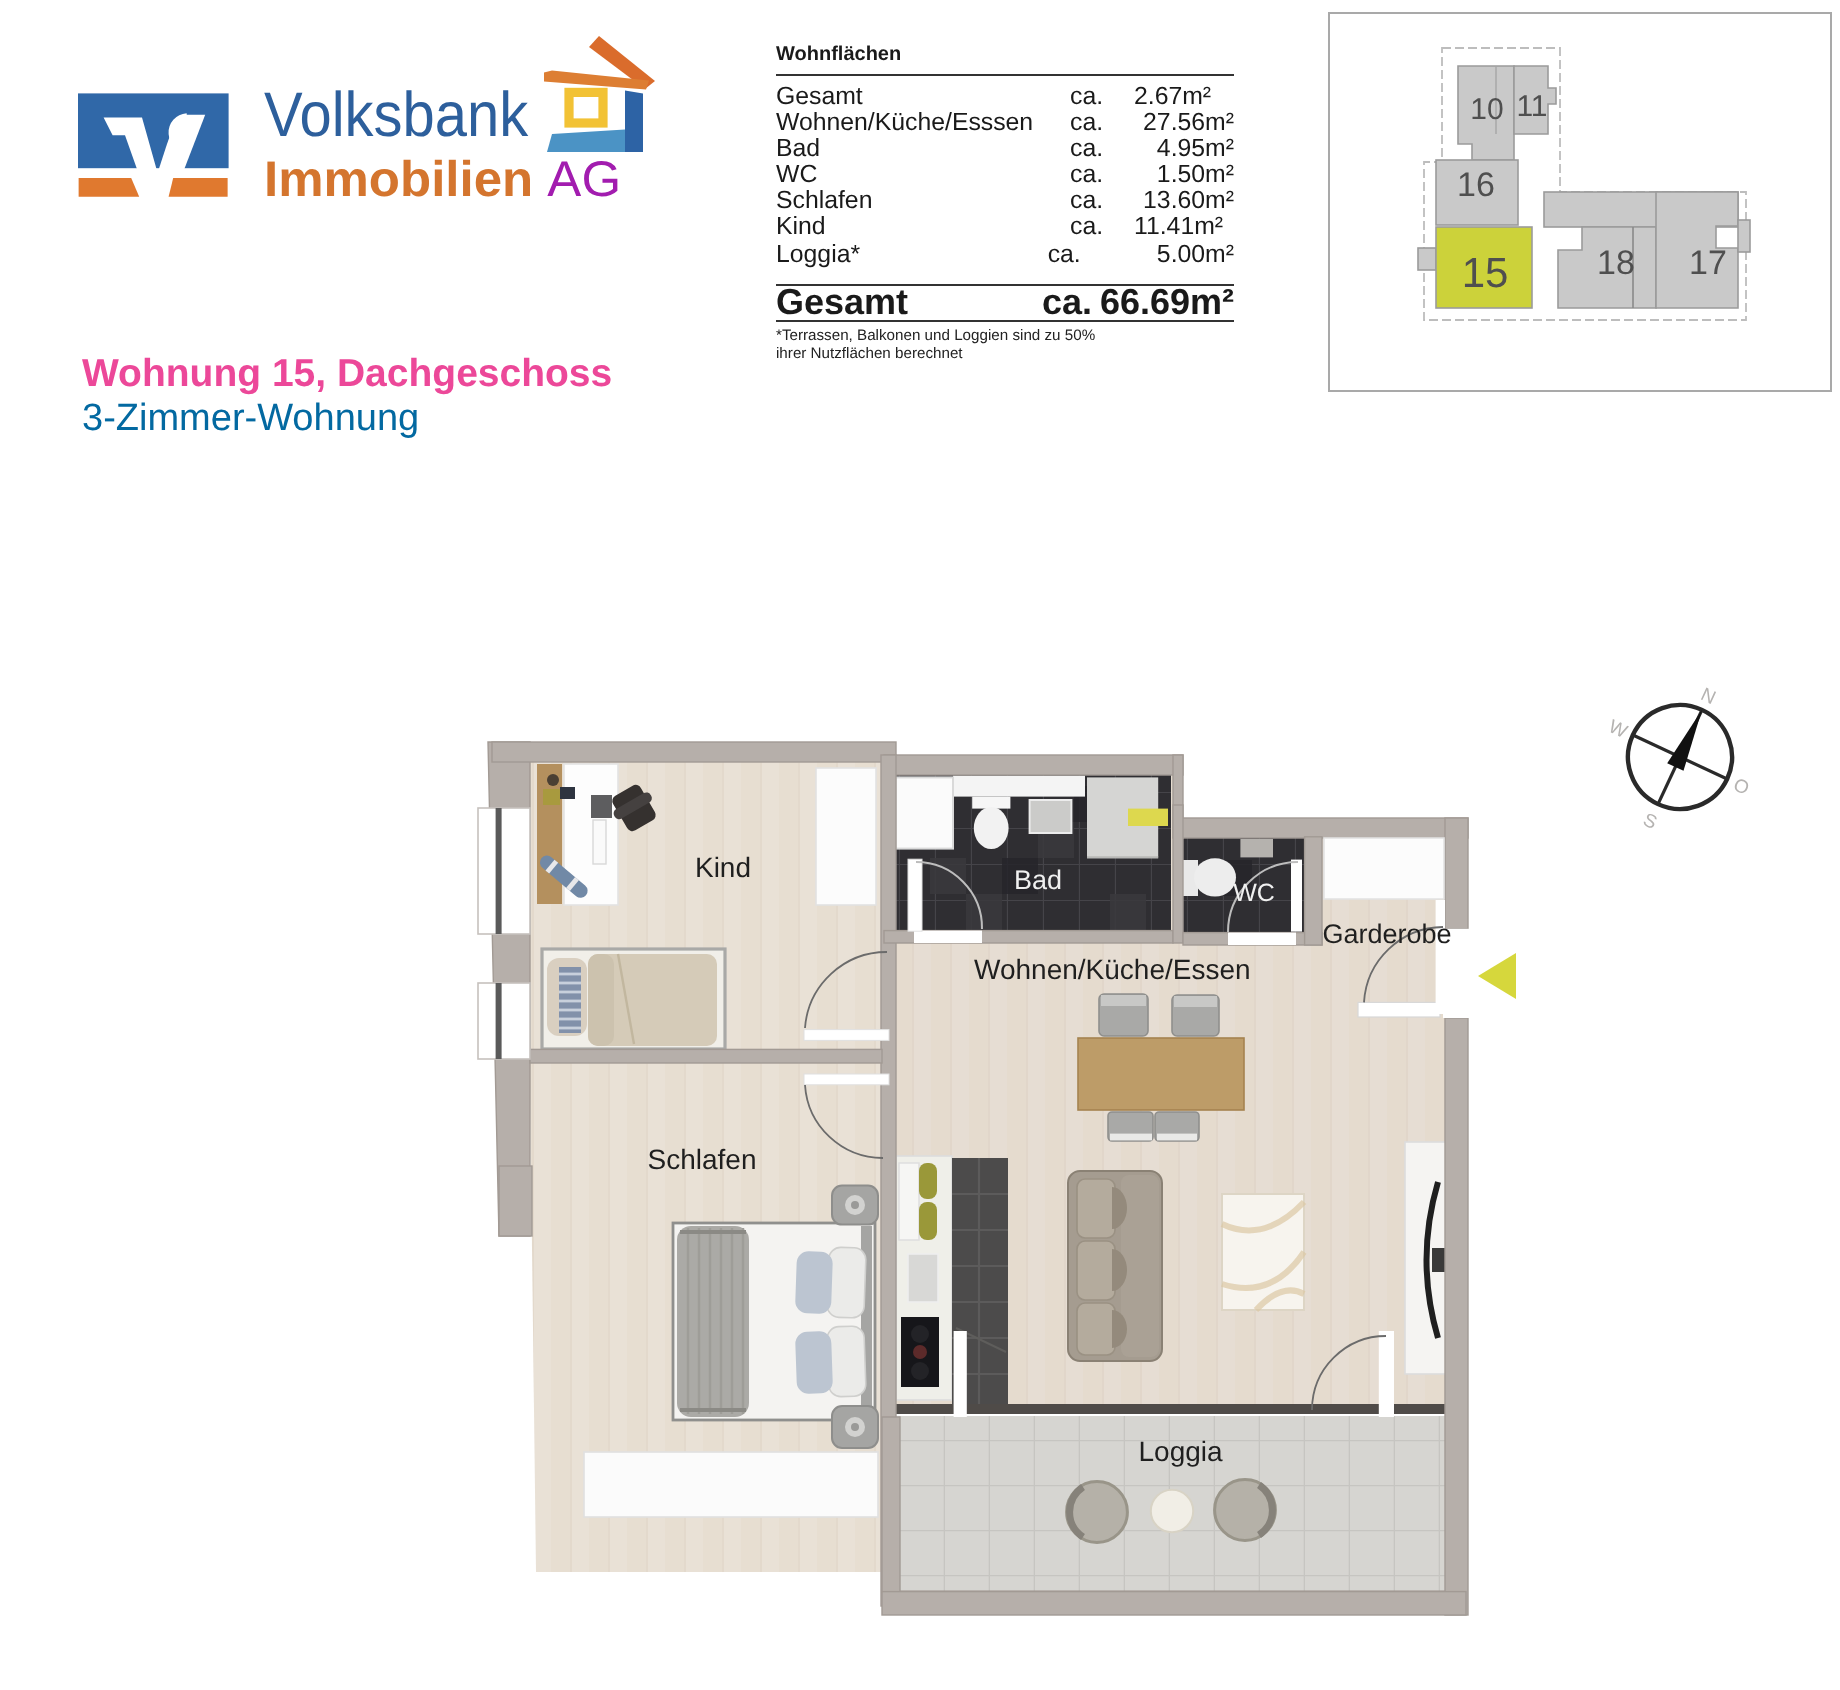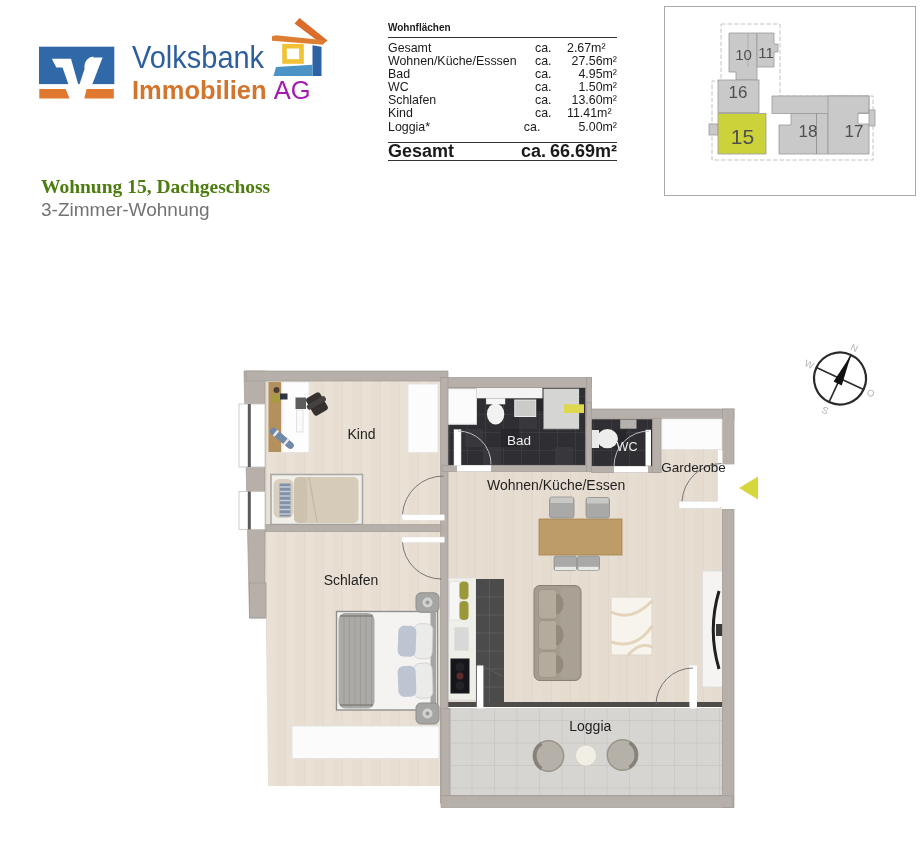--- a/index.html
+++ b/index.html
@@ -29,23 +29,23 @@
 
   <polygon points="312.5,45.3 321.5,46.8 321.5,76 312.5,76" fill="#2d63a5"></polygon>
 
   <polygon points="276,67 312.5,64.7 312.5,76 273.5,76" fill="#4b93c5"></polygon>
 </svg>
 
 <div class="abs" style="left:132px;top:38.5px;font-size:31.5px;color:#2d5f9c;transform:scaleX(0.92);transform-origin:0 0;">Volksbank</div>
 
 <div class="abs" style="left:132px;top:76px;font-size:25px;font-weight:bold;color:#d4752e;transform:scaleX(1.02);transform-origin:0 0;">Immobilien <span style="color:#a21caf;font-weight:normal;">AG</span></div>
 
-<div class="abs" style="left:41px;top:176px;font-size:19.5px;font-weight:bold;color:#4d7c0f;font-family:Liberation Serif, serif;">Wohnung 15<span style="font-weight:bold;">, Dachgeschoss</span></div>
-
-<div class="abs" style="left:41px;top:198.5px;font-size:19px;color:#737373;">3-Zimmer-Wohnung</div>
+<div class="abs" style="left:41px;top:176px;font-size:19.5px;font-weight:bold;color:#ec4899;">Wohnung 15<span style="font-weight:bold;">, Dachgeschoss</span></div>
+
+<div class="abs" style="left:41px;top:198.5px;font-size:19px;color:#0369a1;">3-Zimmer-Wohnung</div>
 
 <div class="abs" style="left:388px;top:22px;width:229px;font-size:12.4px;color:#1a1a1a;">
 
   <div style="font-weight:bold;font-size:10px;height:13.5px;">Wohnflächen</div>
   <div style="border-top:1.6px solid #333;margin-top:1.5px;"></div>
 
   <div style="margin-top:3px;">
     <div style="display:flex;height:13.1px;align-items:center;">
         <span style="width:147px;">Gesamt</span>
         <span style="width:32px;">ca.</span>
@@ -84,20 +84,21 @@
   </div>
   <div style="border-top:1.5px solid #333;margin-top:9.5px;"></div>
 
   <div style="display:flex;height:17px;align-items:center;font-weight:bold;font-size:18px;">
       <span style="width:147px;">Gesamt</span>
       <span style="width:32px;">ca.</span>
       <span style="flex:1;text-align:center;">66.69m²</span>
     </div>
   <div style="border-top:1.5px solid #333;"></div>
 
+  <div style="margin-top:3px;font-size:7.6px;line-height:8.6px;color:#222;">*Terrassen, Balkonen und Loggien sind zu 50%<br>ihrer Nutzflächen berechnet</div>
 </div>
 
 <svg class="abs" style="left:664px;top:6px" width="253" height="191" viewBox="664 6 253 191">
 
   <rect x="664.5" y="6.5" width="251" height="189" fill="#fff" stroke="#a9a9a9" stroke-width="1"></rect>
 
   <path d="M721,24 L780,24 L780,96 L873,96 L873,160 L712,160 L712,81 L721,81 Z" fill="none" stroke="#bdbdbd" stroke-width="0.9" stroke-dasharray="4.5,2"></path>
   <g stroke="#9b9b9b" stroke-width="0.8">
 
     <path d="M729,33 L757,33 L757,80 L736,80 L736,72 L729,72 Z" fill="#c9c9c9"></path>

